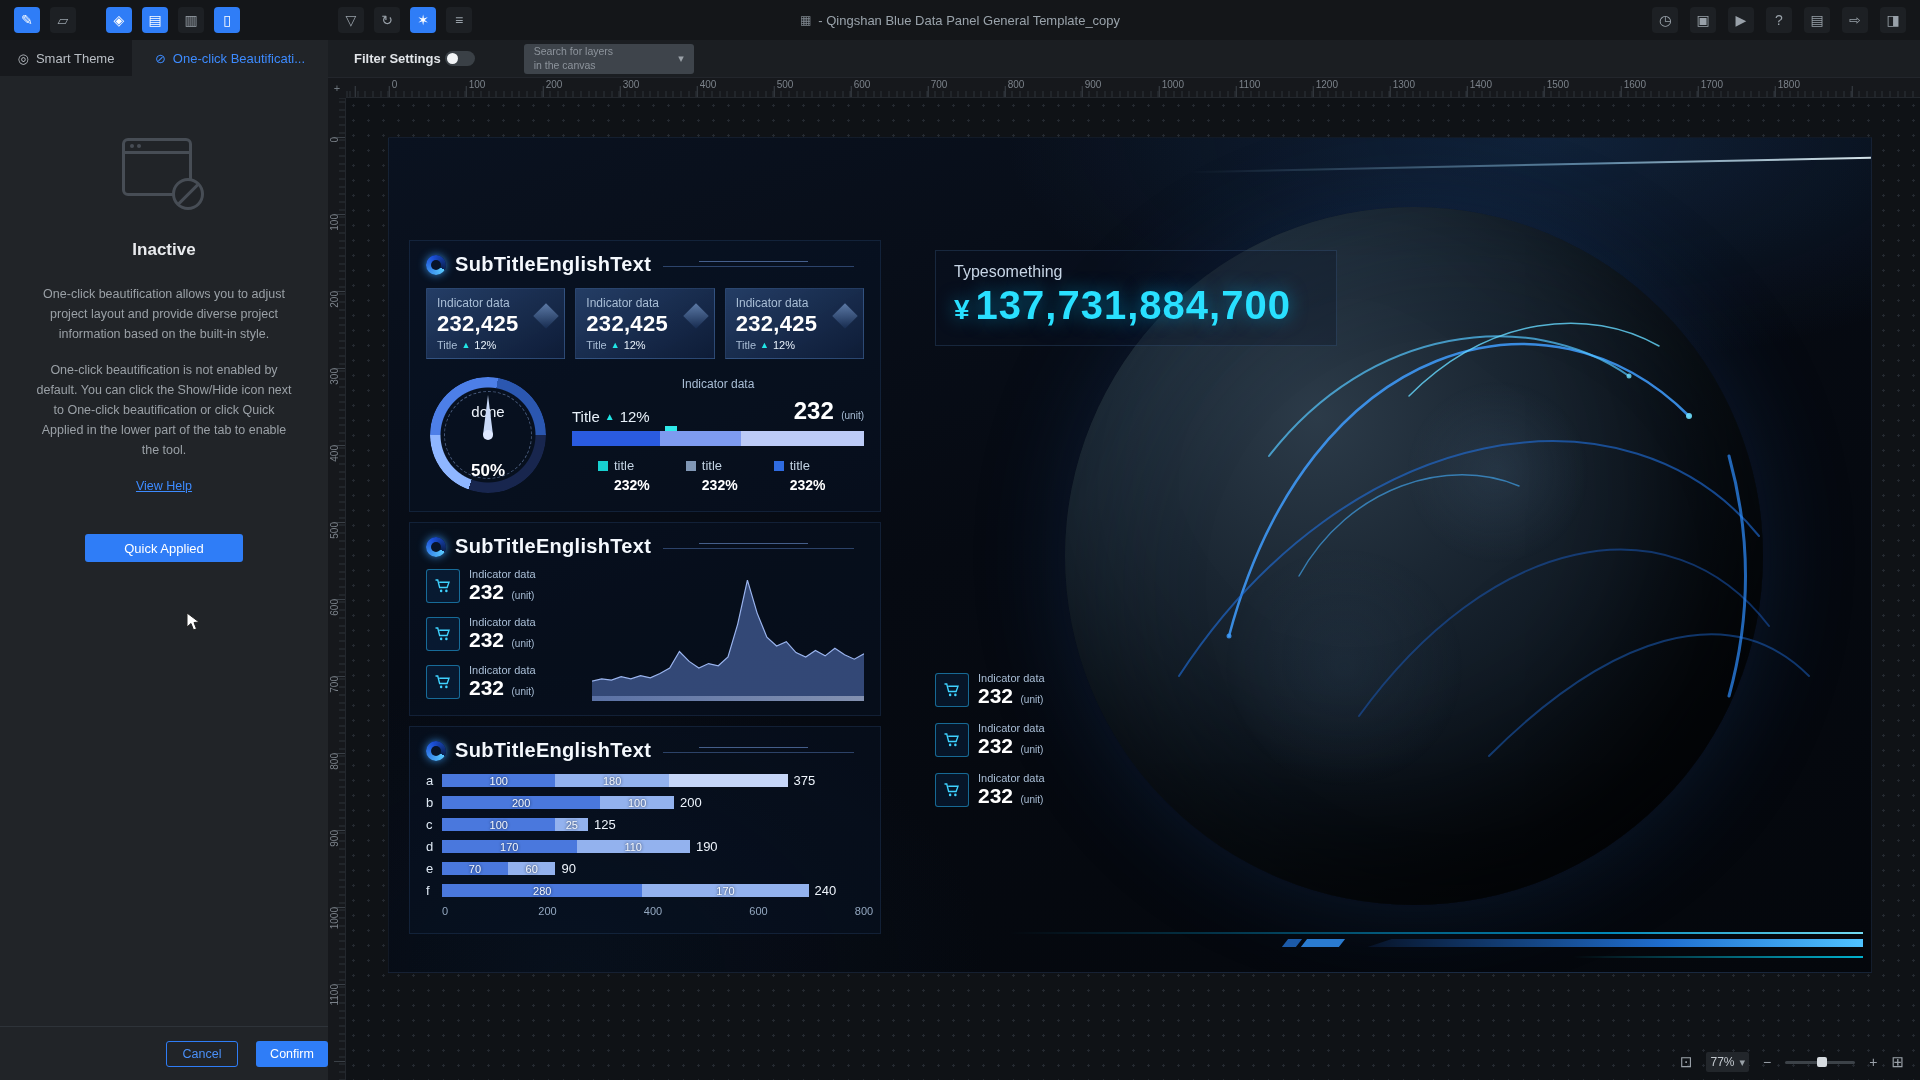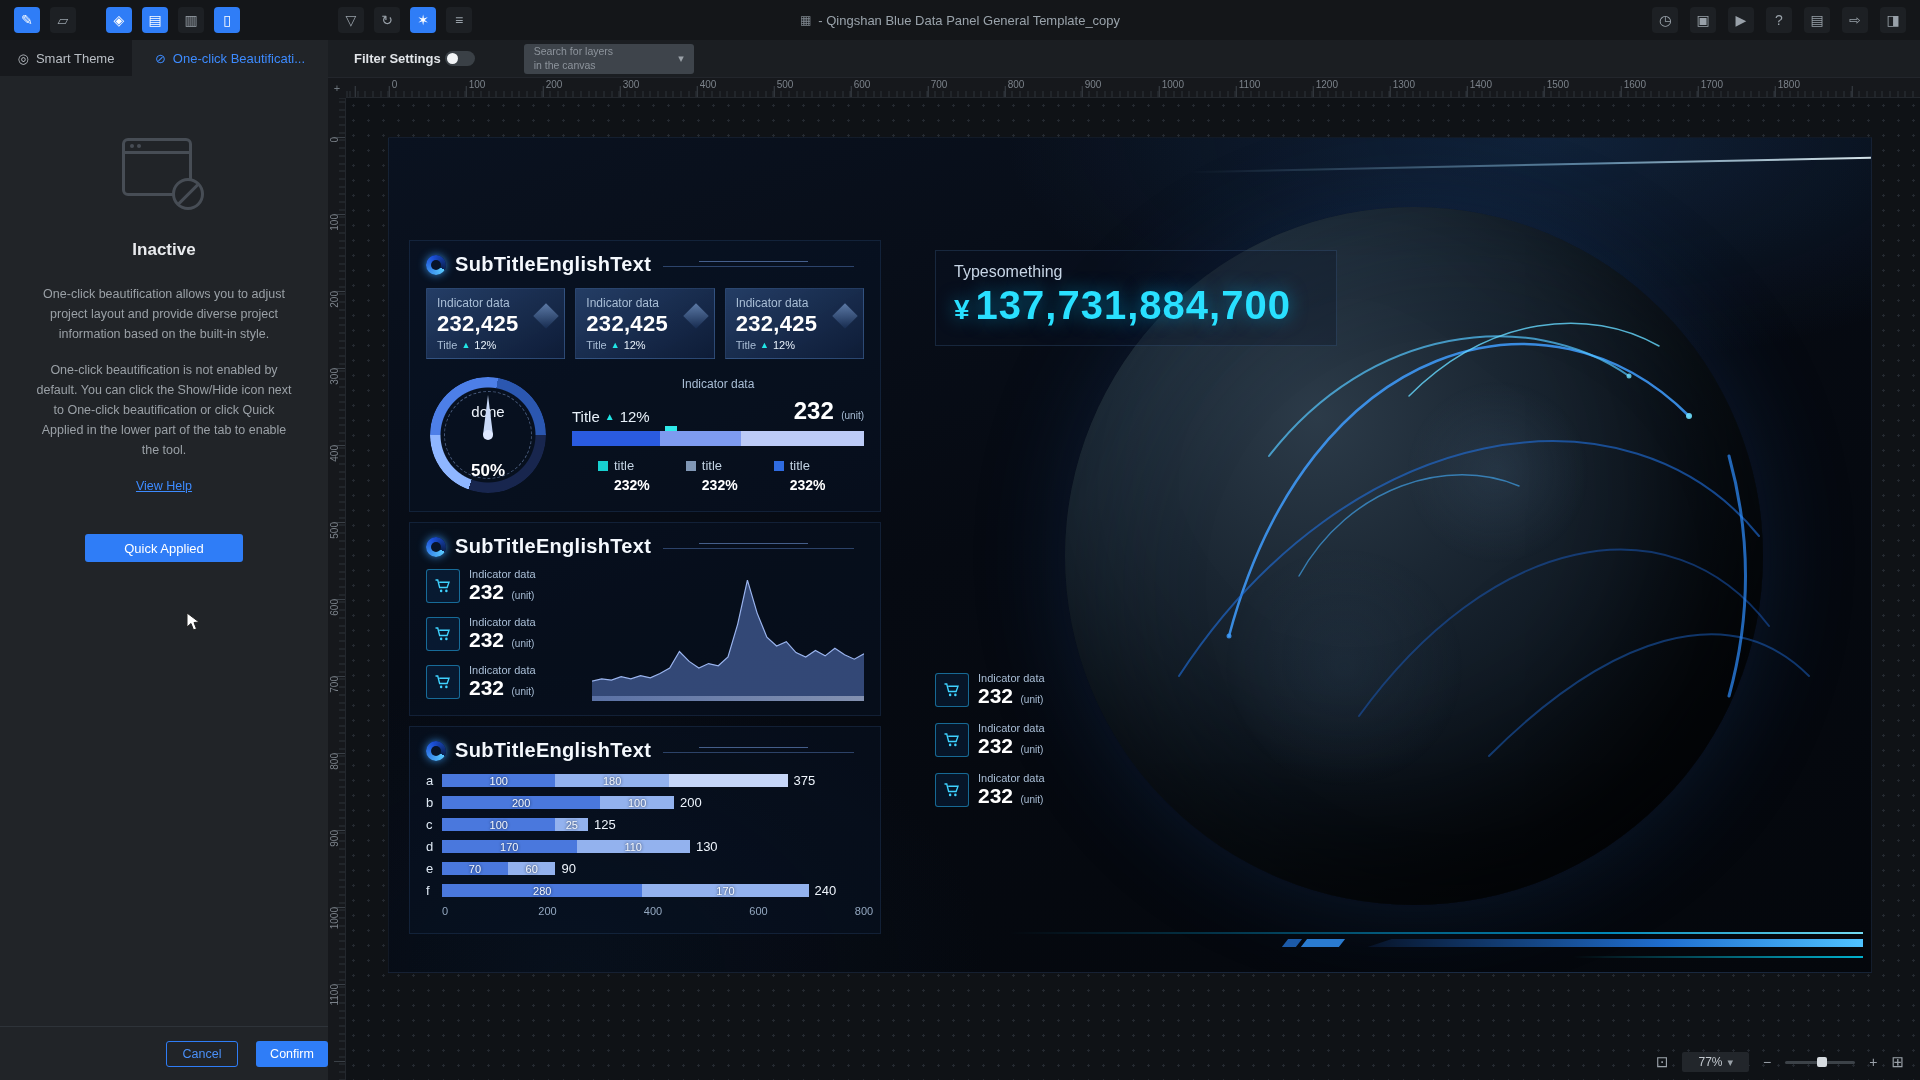--- a/index.html
+++ b/index.html
@@ -220,21 +220,21 @@
   .deco-a { position:absolute; right:61%; top:7px; width:38px; height:8px; background:#2a7bd0; transform:skewX(-38deg); }
   .deco-b { position:absolute; right:66%; top:7px; width:14px; height:8px; background:#1c5aa8; transform:skewX(-38deg); }
   .deco-line2 { position:absolute; right:0; bottom:0; width:34%; height:2px;
     background:linear-gradient(90deg,transparent,rgba(0,220,255,.8)); }
 
   
   .status-bar { position:absolute; right:16px; bottom:8px; display:flex; align-items:center; gap:14px;
     color:#9aa1a9; z-index:10; }
   .sb-icon { font-size:15px; cursor:pointer; }
   .zoom-select { display:flex; align-items:center; gap:5px; background:#22262b; border-radius:2px;
-    padding:3px 16px; font-size:12px; color:#c3c9cf; cursor:pointer; }
+    padding:3px 4px; font-size:12px; color:#c3c9cf; cursor:pointer; }
   .zoom-minus,.zoom-plus { font-size:14px; cursor:pointer; }
   .slider { width:70px; height:3px; background:#3c4248; border-radius:2px; position:relative; cursor:pointer; }
   .slider .s-knob { position:absolute; left:45%; top:-4px; width:10px; height:10px; background:#d6dbe0; border-radius:2px; }
 
   .cursor { position:absolute; left:186px; top:612px; z-index:60; pointer-events:none; }
 </style>
 </head>
 <body>
 
 <div id="app">
@@ -572,21 +572,21 @@
                   <div class="sbseg" style="width: 26.875%; background: rgb(74, 120, 221);">100</div>
                   <div class="sbseg" style="width: 7.75%; background: rgb(147, 178, 238);">25</div>
                   <span class="sbtotal">125</span>
                 </div>
               </div>
               <div class="sbrow">
                 <span class="sbcat">d</span>
                 <div class="sbtrack">
                   <div class="sbseg" style="width: 31.875%; background: rgb(74, 120, 221);">170</div>
                   <div class="sbseg" style="width: 26.875%; background: rgb(147, 178, 238);">110</div>
-                  <span class="sbtotal">130</span>
+                  <span class="sbtotal">190</span>
                 </div>
               </div>
               <div class="sbrow">
                 <span class="sbcat">e</span>
                 <div class="sbtrack">
                   <div class="sbseg" style="width: 15.625%; background: rgb(74, 120, 221);">70</div>
                   <div class="sbseg" style="width: 11.25%; background: rgb(147, 178, 238);">60</div>
                   <span class="sbtotal">90</span>
                 </div>
               </div>

